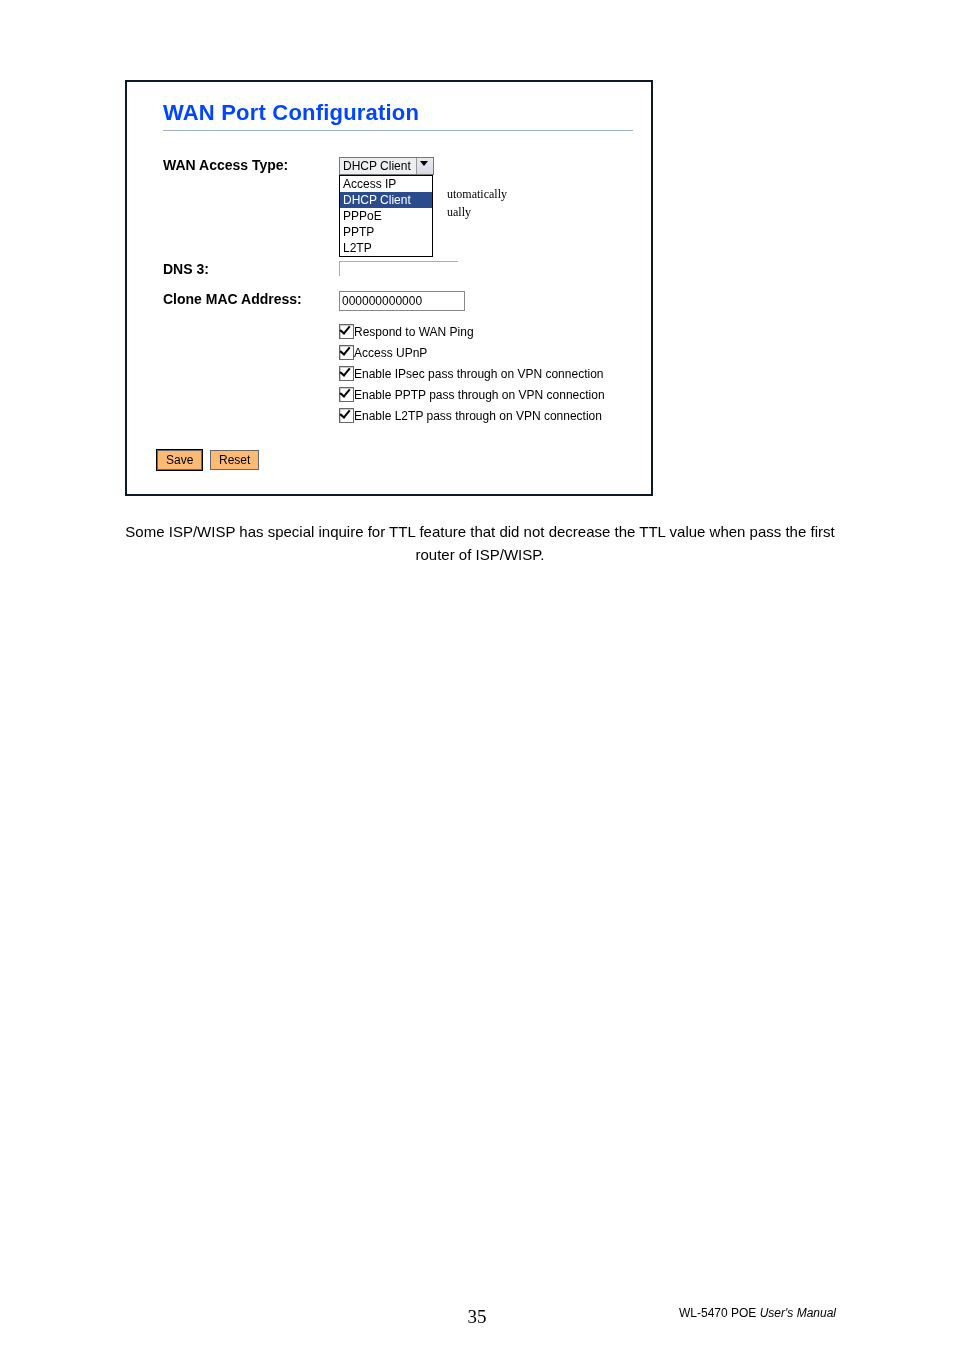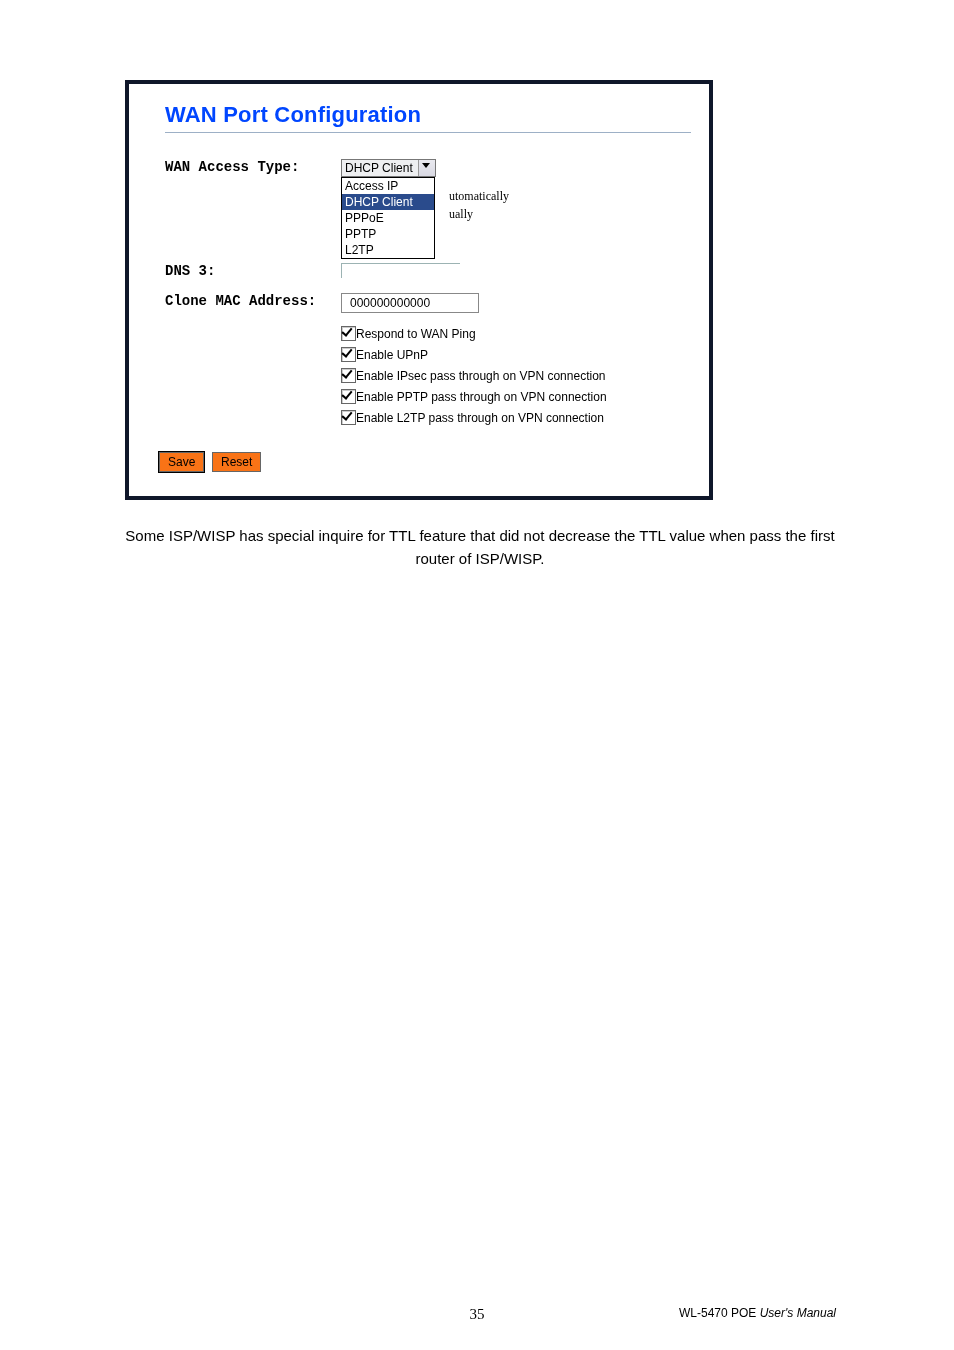--- a/index.html
+++ b/index.html
@@ -16,22 +16,22 @@
     width: 954px;
     height: 1350px;
   }
   .content {
     position: absolute;
     left: 125px;
     top: 80px;
     width: 710px;
   }
   .panel {
-    border: 4px solid #0f172a;
-    width: 588px;
+    border: 2px solid #0f172a;
+    width: 528px;
     padding: 12px 18px 24px 36px;
     box-sizing: border-box;
     background: #fff;
     font-size: 13px;
     margin-bottom: 24px;
   }
   .panel-title {
     color: #0046ff;
     font-size: 22px;
     font-weight: bold;
@@ -49,21 +49,21 @@
   }
   table.form td {
     padding: 4px 6px 4px 0;
     vertical-align: top;
   }
   td.label {
     font-weight: bold;
     font-size: 14px;
     width: 170px;
     padding-top: 6px;
-    font-family: Liberation Mono, monospace;
+    font-family: Liberation Sans, sans-serif;
   }
   .select-wrap {
     position: relative;
     display: inline-block;
   }
   .select-display {
     display: inline-block;
     border: 1px solid #777;
     background: #eeeff1;
     font-size: 12px;
@@ -116,21 +116,21 @@
     left: 108px;
     top: 32px;
     font-size: 12px;
     line-height: 18px;
     font-family: Liberation Serif, serif;
     white-space: nowrap;
   }
   .text-input {
     border: 1px solid #888;
     font-size: 12px;
-    padding: 2px 8px;
+    padding: 2px 2px;
     width: 120px;
     height: 14px;
     font-family: Tahoma, Arial, sans-serif;
     background: #fff;
   }
   .cbx-row {
     display: flex;
     align-items: center;
     gap: 0;
     padding: 3px 0;
@@ -153,21 +153,21 @@
     top: -1px;
     width: 4px;
     height: 8px;
     border: solid #000;
     border-width: 0 2px 2px 0;
     transform: rotate(40deg);
   }
   .btn {
     display: inline-block;
     border: 1px solid #666;
-    background: #f97316;
+    background: #fdba74;
     font-size: 12px;
     padding: 2px 8px;
     font-family: Tahoma, Arial, sans-serif;
     margin-right: 4px;
   }
   .btn.primary {
     outline: 1px solid #000;
   }
   .btn-row {
     margin-top: 20px;
@@ -185,21 +185,21 @@
     bottom: 44px;
     left: 0;
     width: 954px;
     font-size: 13px;
   }
   .page-number {
     position: absolute;
     width: 100%;
     text-align: center;
     font-family: "Times New Roman", serif;
-    font-size: 15px;
+    font-size: 19px;
   }
   .footer-right {
     position: absolute;
     right: 118px;
     font-size: 12px;
   }
   .footer-right .italic {
     font-style: italic;
   }
   .dns-input-flat {
@@ -269,21 +269,21 @@
 
         <tr>
           <td></td>
           <td style="padding-top:6px">
             <div class="cbx-row">
               <span class="cbx"></span>
               <span>Respond to WAN Ping</span>
             </div>
             <div class="cbx-row">
               <span class="cbx"></span>
-              <span>Enable UPnP</span>
+              <span>Access UPnP</span>
             </div>
             <div class="cbx-row">
               <span class="cbx"></span>
               <span>Enable IPsec pass through on VPN connection</span>
             </div>
             <div class="cbx-row">
               <span class="cbx"></span>
               <span>Enable PPTP pass through on VPN connection</span>
             </div>
             <div class="cbx-row">

